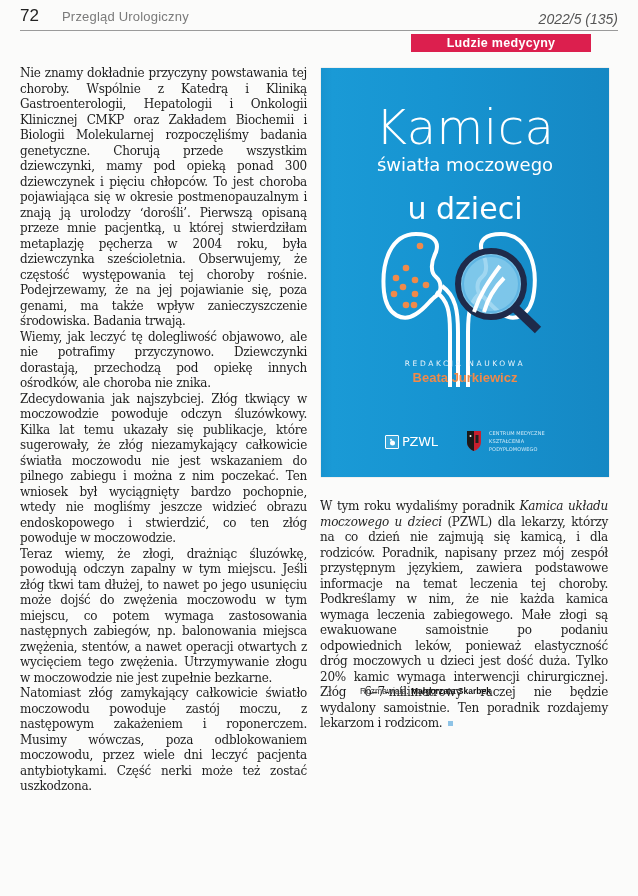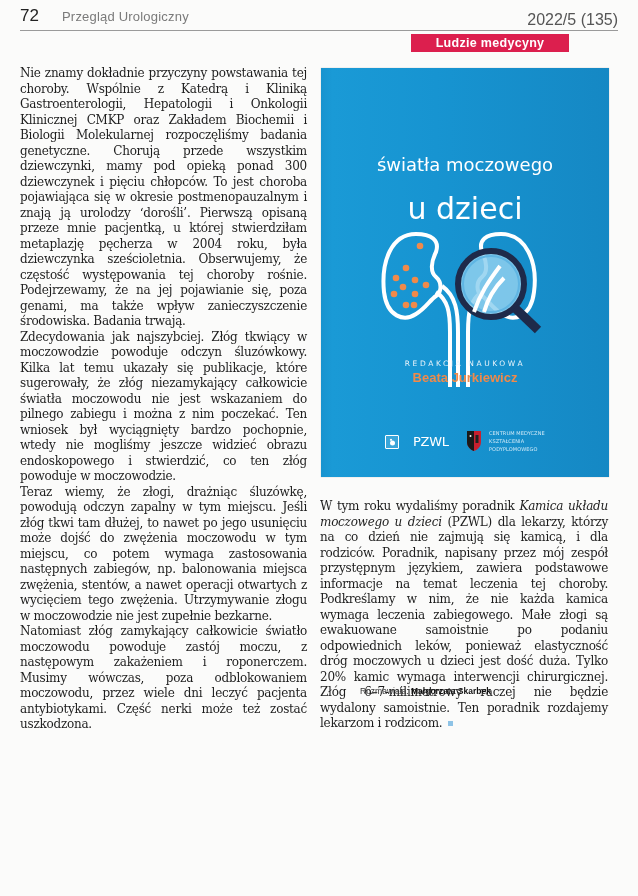--- a/index.html
+++ b/index.html
@@ -20,28 +20,28 @@
       font-size: 17px; color: #222;
     }
     .journal {
       position: absolute; left: 42px; top: 5px;
       font-family: "Liberation Sans", sans-serif;
       font-size: 13px; color: #7a7a7a; letter-spacing: 0.2px;
     }
     .issue {
       position: absolute; right: 0; top: 7px;
       font-family: "Liberation Sans", sans-serif;
-      font-size: 16px; color: #555;
+      font-size: 14px; color: #555; font-style: italic;
     }
     .rule {
       position: absolute; left: 20px; right: 20px; top: 30px;
       height: 1px; background: #9a9a9a;
     }
     .section-badge {
-      position: absolute; left: 411px; width: 158px; top: 34px; height: 18px;
+      position: absolute; left: 411px; width: 180px; top: 34px; height: 18px;
       background: #dc1f4e;
       color: #fff;
       font-family: "Liberation Sans", sans-serif;
       font-weight: bold; font-size: 12.5px;
       display: flex; align-items: center; justify-content: center;
       letter-spacing: 0.3px;
     }
     .col-left {
       position: absolute; left: 20px; top: 66px; width: 287px;
       font-size: 12px; line-height: 15.5px;
@@ -92,21 +92,21 @@
       font-size: 7.5px; letter-spacing: 2.6px;
     }
     .cover-editor {
       position: absolute; left: 0; right: 0; top: 302px;
       text-align: center; color: #f08a4a;
       font-family: "Liberation Sans", sans-serif;
       font-weight: bold; font-size: 13px;
     }
     .pzwl {
       position: absolute; left: 64px; top: 366px;
-      display: flex; align-items: center; gap: 14px;
+      display: flex; align-items: center; gap: 3px;
       color: #fff;
       font-family: "DejaVu Sans", sans-serif;
       font-size: 13px; letter-spacing: -0.3px;
     }
     .pzwl-icon {
       width: 12px; height: 12px; border: 1.2px solid #fff; border-radius: 1px;
       display: flex; align-items: center; justify-content: center;
       background: rgba(255,255,255,0.15);
     }
     .cmkp {
@@ -142,26 +142,28 @@
 <div class="header">
   <span class="page-num">72</span>
   <span class="journal">Przegląd Urologiczny</span>
   <span class="issue">2022/5 (135)</span>
 </div>
 <div class="rule"></div>
 <div class="section-badge">Ludzie medycyny</div>
 
 <div class="col-left">
   <p>Nie znamy dokładnie przyczyny powstawania tej choroby. Wspólnie z Katedrą i Kliniką Gastroenterologii, Hepatologii i Onkologii Klinicznej CMKP oraz Zakładem Biochemii i Biologii Molekularnej rozpoczęliśmy badania genetyczne. Chorują przede wszystkim dziewczynki, mamy pod opieką ponad 300 dziewczynek i pięciu chłopców. To jest choroba pojawiająca się w okresie postmenopauzalnym i znają ją urolodzy ‘dorośli’. Pierwszą opisaną przeze mnie pacjentką, u której stwierdziłam metaplazję pęcherza w 2004 roku, była dziewczynka sześcioletnia. Obserwujemy, że częstość występowania tej choroby rośnie. Podejrzewamy, że na jej pojawianie się, poza genami, ma także wpływ zanieczyszczenie środowiska. Badania trwają.</p>
+  <p>Wiemy, jak leczyć tę dolegliwość objawowo, ale nie potrafimy przyczynowo. Dziewczynki dorastają, przechodzą pod opiekę innych ośrodków, ale choroba nie znika.</p>
   <p>Zdecydowania jak najszybciej. Złóg tkwiący w moczowodzie powoduje odczyn śluzówkowy. Kilka lat temu ukazały się publikacje, które sugerowały, że złóg niezamykający całkowicie światła moczowodu nie jest wskazaniem do pilnego zabiegu i można z nim poczekać. Ten wniosek był wyciągnięty bardzo pochopnie, wtedy nie mogliśmy jeszcze widzieć obrazu endoskopowego i stwierdzić, co ten złóg powoduje w moczowodzie.</p>
   <p>Teraz wiemy, że złogi, drażniąc śluzówkę, powodują odczyn zapalny w tym miejscu. Jeśli złóg tkwi tam dłużej, to nawet po jego usunięciu może dojść do zwężenia moczowodu w tym miejscu, co potem wymaga zastosowania następnych zabiegów, np. balonowania miejsca zwężenia, stentów, a nawet operacji otwartych z wycięciem tego zwężenia. Utrzymywanie złogu w moczowodzie nie jest zupełnie bezkarne.</p>
   <p>Natomiast złóg zamykający całkowicie światło moczowodu powoduje zastój moczu, z następowym zakażeniem i roponerczem. Musimy wówczas, poza odblokowaniem moczowodu, przez wiele dni leczyć pacjenta antybiotykami. Część nerki może też zostać uszkodzona.</p>
 </div>
 
 <div class="cover">
+  <div class="cover-title">Kamica</div>
   <div class="cover-sub1">światła moczowego</div>
   <div class="cover-sub2">u dzieci</div>
 
   <svg class="cover-art" viewBox="0 0 180 165">
 
     <path d="M40 12 C15 12 5 40 8 70 C11 95 28 100 40 92 C50 86 54 78 60 74 C66 70 66 60 60 55 C54 50 55 40 60 30 C64 18 55 12 40 12 Z" fill="none" stroke="#fff" stroke-width="4"></path>
 
     <path d="M125 12 C150 12 162 40 158 70 C155 95 138 100 126 92 C116 86 112 78 106 74 C100 70 100 60 106 55 C112 50 111 40 106 30 C102 18 110 12 125 12 Z" fill="none" stroke="#fff" stroke-width="4"></path>
 
     <path d="M60 70 C72 78 74 90 74 110 L74 165" fill="none" stroke="#fff" stroke-width="4"></path>

